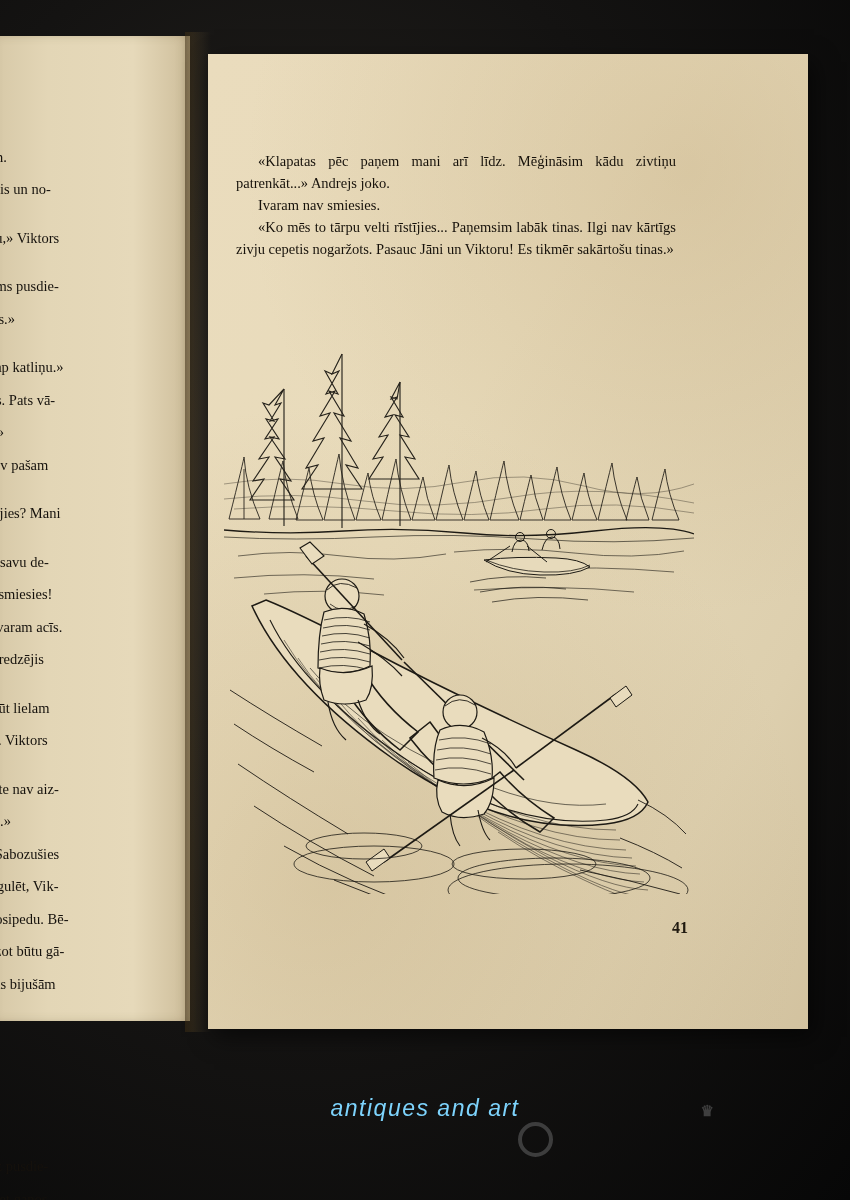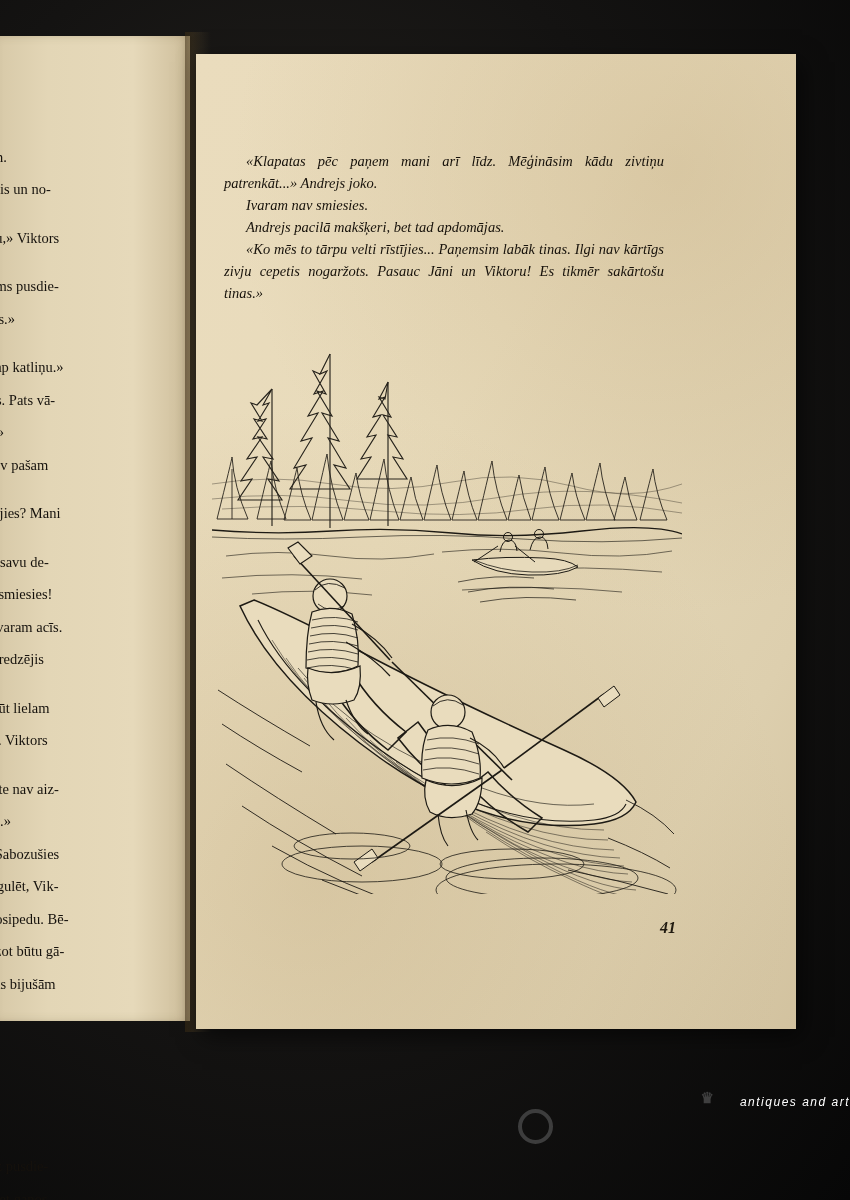--- a/index.html
+++ b/index.html
@@ -61,28 +61,27 @@
     background: linear-gradient(to right,
         rgba(60,45,20,0.55) 0%,
         rgba(95,75,40,0.30) 30%,
         rgba(140,115,70,0.10) 65%,
         rgba(0,0,0,0.0) 100%);
   }
 
   
   .page-right {
     position: absolute;
-    left: 196px;
+    left: 208px;
     top: 30px;
     width: 600px;
     height: 975px;
     background:
       linear-gradient(to bottom right, #eadcbd 0%, #e8dbbb 40%, #ddcfae 80%, #d2c29f 100%);
     box-shadow: 6px 8px 22px rgba(0,0,0,0.55);
-    font-style: italic;
   }
   .page-right:before {
     
     content: "";
     position: absolute;
     inset: 0;
     background:
       radial-gradient(circle at 80% 12%, rgba(190,165,120,0.35) 0%, rgba(190,165,120,0) 45%),
       radial-gradient(circle at 20% 85%, rgba(185,160,115,0.30) 0%, rgba(185,160,115,0) 50%);
     pointer-events: none;
@@ -144,25 +143,24 @@
     left: 0;
     top: 1095px;
     width: 850px;
     text-align: center;
     color: #3a3a3a;
     user-select: none;
   }
   .wm-small {
     font-family: "Liberation Sans", sans-serif;
     font-style: italic;
-    font-size: 12px;
+    font-size: 23px;
     letter-spacing: 1.5px;
-    color: #ffffff;
+    color: #7dd3fc;
     margin-bottom: -4px;
-    text-align: right;
   }
   .wm-big {
     font-family: "Liberation Sans", sans-serif;
     font-weight: bold;
     font-size: 35px;
     letter-spacing: 1px;
     color: #3d3d3d;
     position: relative;
   }
   .wm-crown {
@@ -231,21 +229,20 @@
       </div>
     </div>
 
     <div class="gutter"></div>
 
     <div class="page-right">
 
       <div class="right-text">
         <p>«Klapatas pēc paņem mani arī līdz. Mēģināsim kādu zivtiņu patrenkāt...» Andrejs joko.</p>
         <p>Ivaram nav smiesies.</p>
-        <p>Andrejs pacilā makšķeri, bet tad apdomājas.</p>
         <p>«Ko mēs to tārpu velti rīstījies... Paņemsim labāk tinas. Ilgi nav kārtīgs zivju cepetis nogaržots. Pasauc Jāni un Viktoru! Es tikmēr sakārtošu tinas.»</p>
       </div>
 
       <div class="illustration">
         <svg viewBox="0 0 470 600" xmlns="http://www.w3.org/2000/svg">
           <defs>
             <clipPath id="trees-clip">
               <rect x="0" y="30" width="470" height="220"></rect>
             </clipPath>
           </defs>

